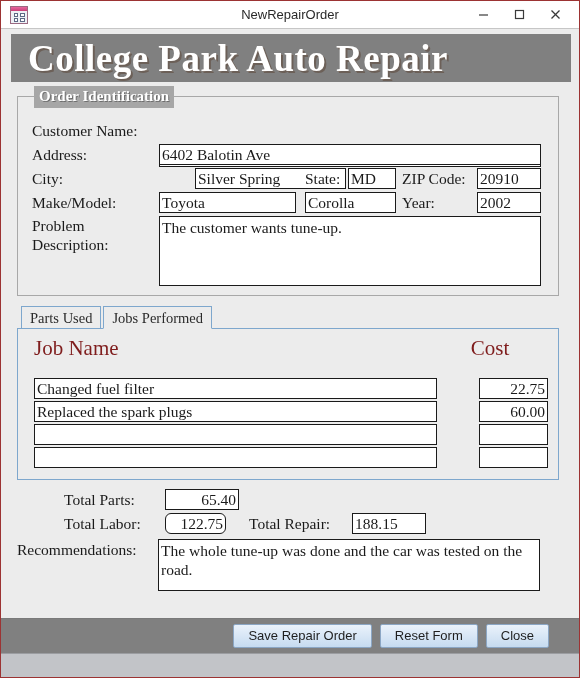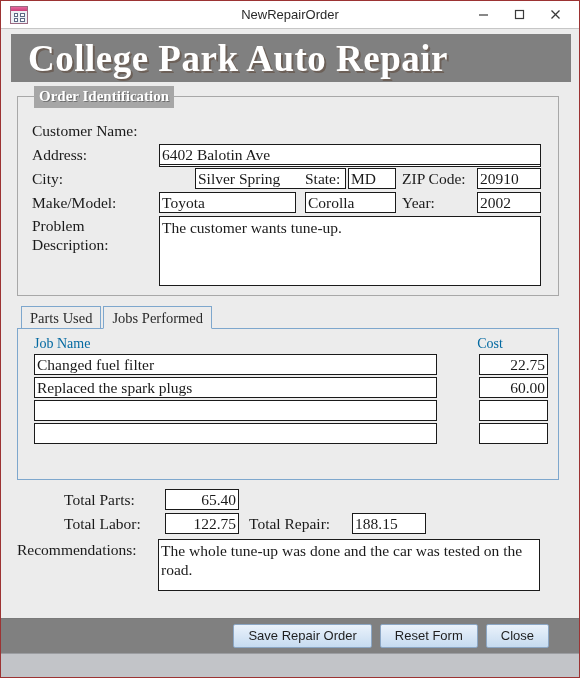--- a/index.html
+++ b/index.html
@@ -215,23 +215,23 @@
   #tabpanel {
     box-sizing: border-box;
     border: 1px solid #7ea7cd;
     background: #ececec;
     margin-top: -1px;
     padding: 7px 10px 10px 16px;
     height: 152px;
   }
   #thead {
     display: flex;
-    font-size: 14px;
-    color: #0369a1;
-    padding-bottom: 2px;
+    font-size: 21px;
+    color: #7f1d1d;
+    padding-bottom: 17px;
   }
   #thead .col-name { width: 420px; }
   #thead .col-cost { width: 72px; text-align: center; }
   .trow {
     display: flex;
     margin-bottom: 2px;
     gap: 32px;
   }
   .cell {
     box-sizing: border-box;
@@ -408,21 +408,21 @@
           <div class="cell cost"></div>
         </div>
       </div>
     </div>
 
     <div id="totals">
       <div class="flabel" style="position:absolute; left:47px; top:5px;">Total Parts:</div>
       <div class="finput" style="position:absolute; left:148px; top:3px; width:74px; text-align:right;">65.40</div>
 
       <div class="flabel" style="position:absolute; left:47px; top:29px;">Total Labor:</div>
-      <div class="finput" style="position:absolute; left:148px; top:27px; width:74px; text-align:right;">122.75</div>
+      <div class="finput" style="position:absolute; left:148px; top:27px; width:61px; text-align:right;border-radius:6px;">122.75</div>
 
       <div class="flabel" style="position:absolute; left:232px; top:29px;">Total Repair:</div>
       <div class="finput" style="position:absolute; left:335px; top:27px; width:74px;">188.15</div>
     </div>
 
     <div id="recs">
       <div class="flabel" style="position:absolute; left:0px; top:3px;">Recommendations:</div>
       <div class="ftextarea" style="position:absolute; left:141px; top:1px; width:382px; height:52px;">The whole tune-up was done and the car was tested on the road.</div>
     </div>
 

